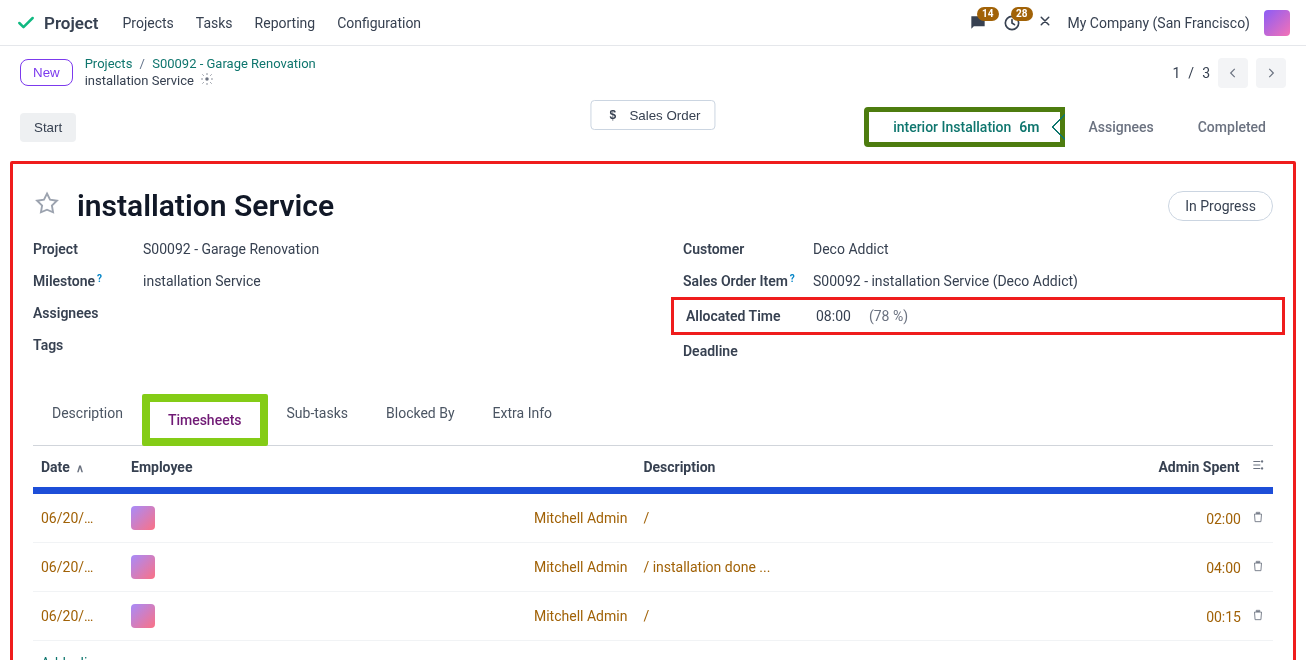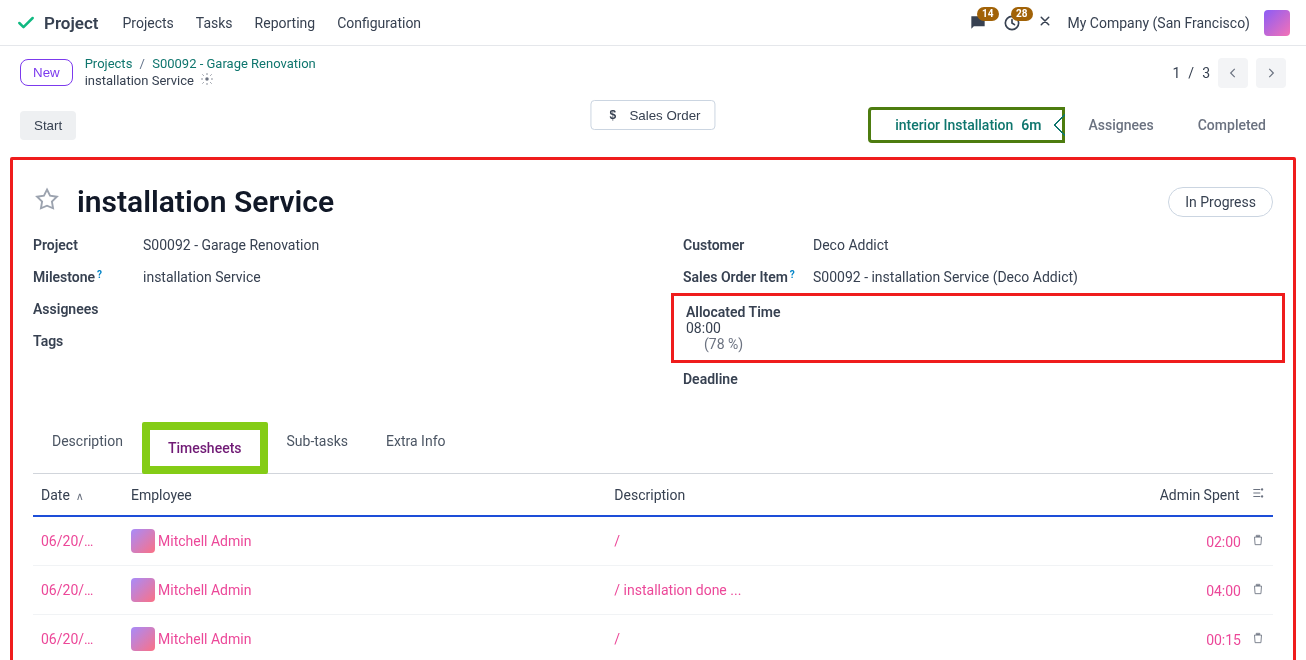--- a/index.html
+++ b/index.html
@@ -101,21 +101,21 @@
     background:#fff;
   }
   .stage:not(:last-child)::after {
     content:""; position:absolute; right:-9px; top:0; bottom:0;
     width:18px;
     background:
       linear-gradient(135deg, transparent 49%, #d1d5db 49%, #d1d5db 51%, transparent 51%) top left/100% 50% no-repeat,
       linear-gradient(45deg, transparent 49%, #d1d5db 49%, #d1d5db 51%, transparent 51%) bottom left/100% 50% no-repeat;
   }
   .stage.active {
-    border:3px solid #4d7c0f; border-radius:4px 0 0 4px;
+    border:5px solid #4d7c0f; border-radius:4px 0 0 4px;
     color:#0f766e;
     text-align:right;
   }
   .stage.active::after{
     background:
       linear-gradient(135deg, transparent 48%, #0f766e 48%, #0f766e 52%, transparent 52%) top left/100% 50% no-repeat,
       linear-gradient(45deg, transparent 48%, #0f766e 48%, #0f766e 52%, transparent 52%) bottom left/100% 50% no-repeat;
   }
   .stage .tag6m{
     color:#0f766e; font-size:14px; font-weight:600;
@@ -142,21 +142,21 @@
     grid-template-columns: 1fr 1fr;
     gap:0 60px;
   }
   .frow { display:flex; align-items:flex-start; margin-bottom:16px;}
   .flabel { width:110px; font-weight:600; color:#374151; flex-shrink:0;}
   .fval { color:#374151;}
   .helpq { color:#0284c7; font-size:10px; font-weight:700; margin-left:2px; position:relative; top:-4px;}
 
   .alloc-box {
     border:3px solid #ef1c1c; padding:8px 12px; margin:-8px -12px 8px -12px;
-    display:flex; align-items:flex-start;flex-direction:column;
+    display:flex; align-items:flex-end;
   }
   .alloc-box .flabel{ width:130px;}
   .alloc-box .pct { margin-left:18px; color:#6b7280;}
 
   
   .tabs {
     display:flex; gap:0; margin-top:18px; border-bottom:1px solid #d1d5db;
   }
   .tab {
     padding:10px 18px; color:#4b5563; cursor:pointer; font-size:14px;
@@ -166,27 +166,27 @@
   .tab.active {
     border:8px solid #84cc16;
     background:#fff;
     color:#701a75; font-weight:500;
     border-radius:2px;
   }
 
   
   table.ts { width:100%; border-collapse:collapse; margin-top:0px;}
   table.ts th {
-    text-align:left; font-weight:400; color:#374151;
-    padding:12px 8px; border-bottom:2px solid #1d4ed8;
+    text-align:left; font-weight:700; color:#374151;
+    padding:12px 8px; border-bottom:7px solid #1d4ed8;
     font-size:14px;
   }
   table.ts th.right, table.ts td.right { text-align:right;}
-  table.ts td { padding:12px 8px; border-bottom:1px solid #f1f3f5; color:#ec4899;}
-  .emp-cell { display:flex; align-items:center; gap:3px;}
+  table.ts td { padding:12px 8px; border-bottom:1px solid #f1f3f5; color:#a16207;}
+  .emp-cell { display:flex; align-items:center; gap:20px;justify-content:space-between;}
   .avatar-xs {
     width:24px;height:24px;border-radius:4px;
     background:linear-gradient(135deg,#a78bfa,#fb7185);
     display:inline-block; flex-shrink:0;
   }
   .sort-ic { font-size:11px; color:#6b7280; margin-left:6px;}
   .trash { color:#6b7280; cursor:pointer; margin-left:10px;}
   .addline { color:#0f766e; padding:14px 8px; cursor:pointer;}
   .cog-ic{color:#6b7280; cursor:pointer;}
 
@@ -351,20 +351,21 @@
           <div class="flabel" style="width:130px">Deadline</div>
           <div class="fval"></div>
         </div>
       </div>
     </div>
 
     <div class="tabs">
       <div class="tab">Description</div>
       <div class="tab active">Timesheets</div>
       <div class="tab">Sub-tasks</div>
+      <div class="tab">Blocked By</div>
       <div class="tab">Extra Info</div>
     </div>
 
     <table class="ts">
       <thead>
         <tr>
           <th style="width:90px">
             <span>Date</span><span class="sort-ic">∧</span>
           </th>
           <th>Employee</th>

